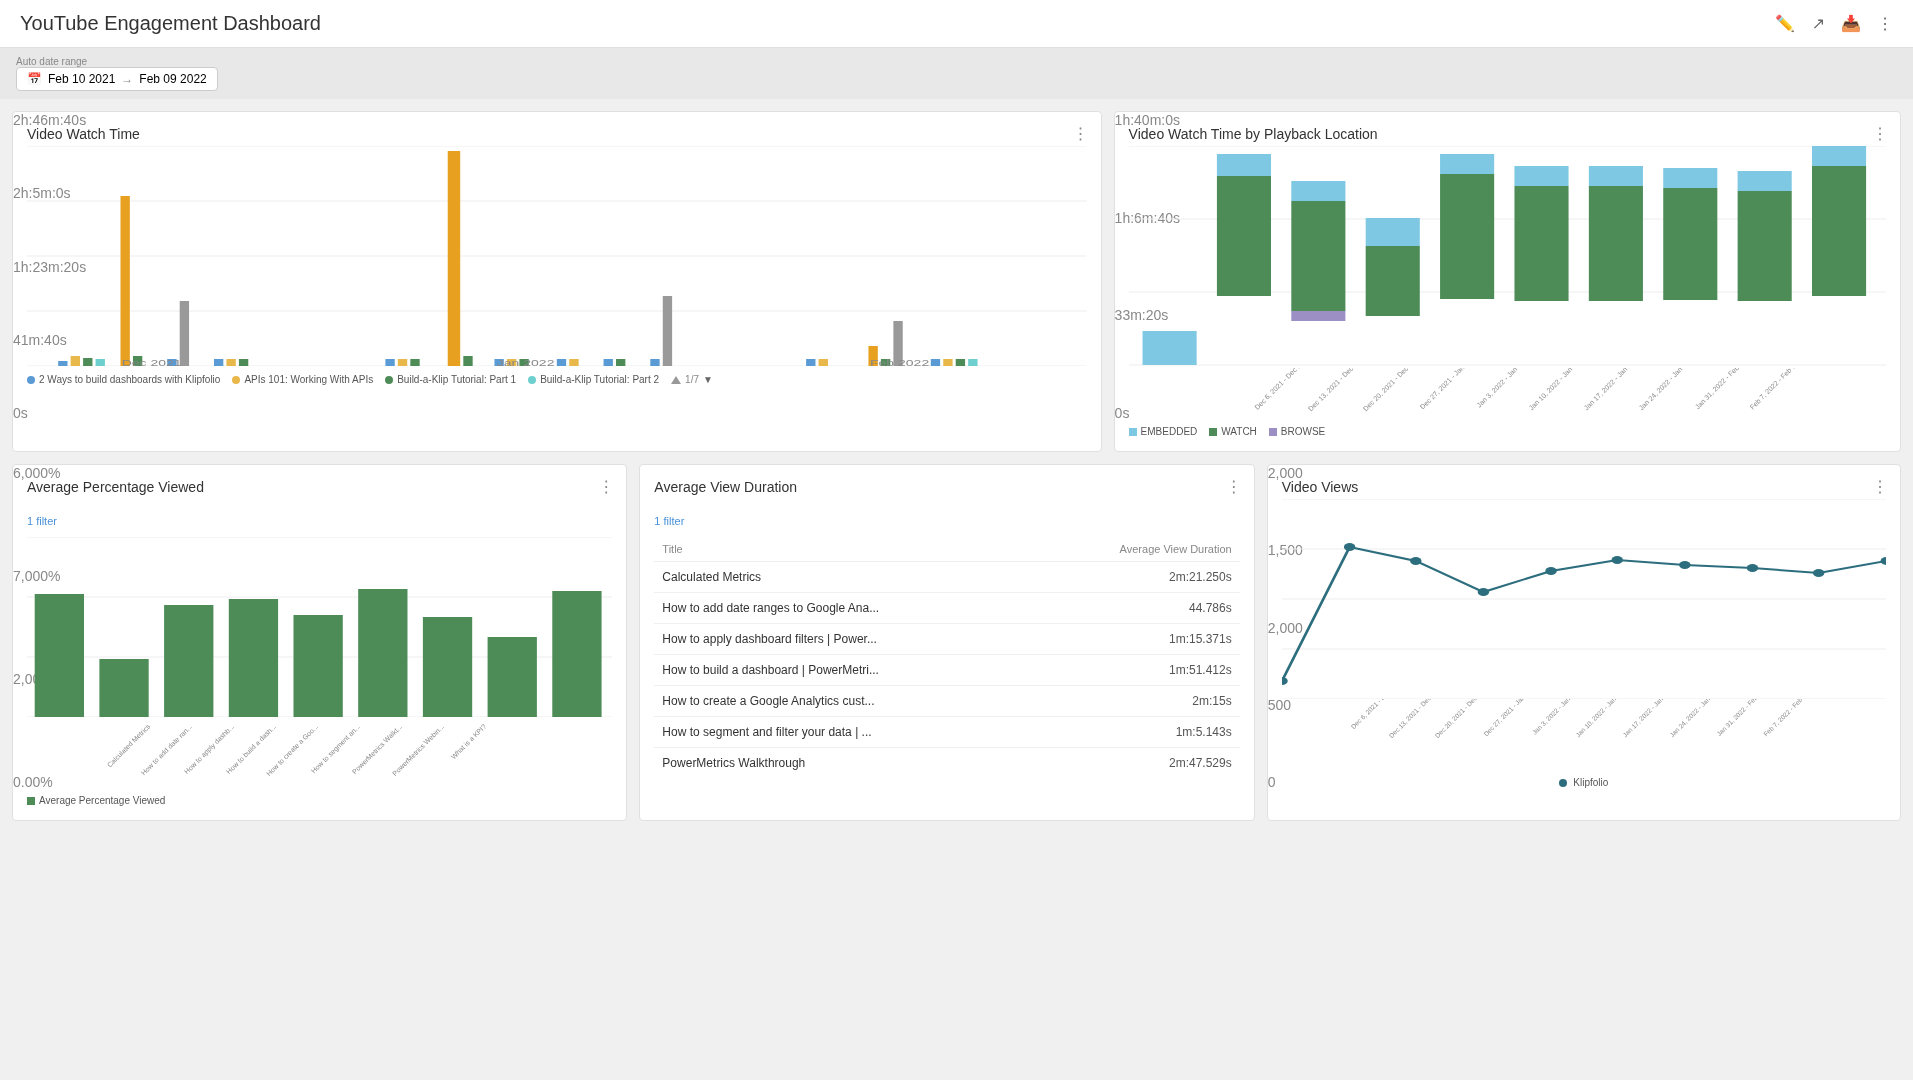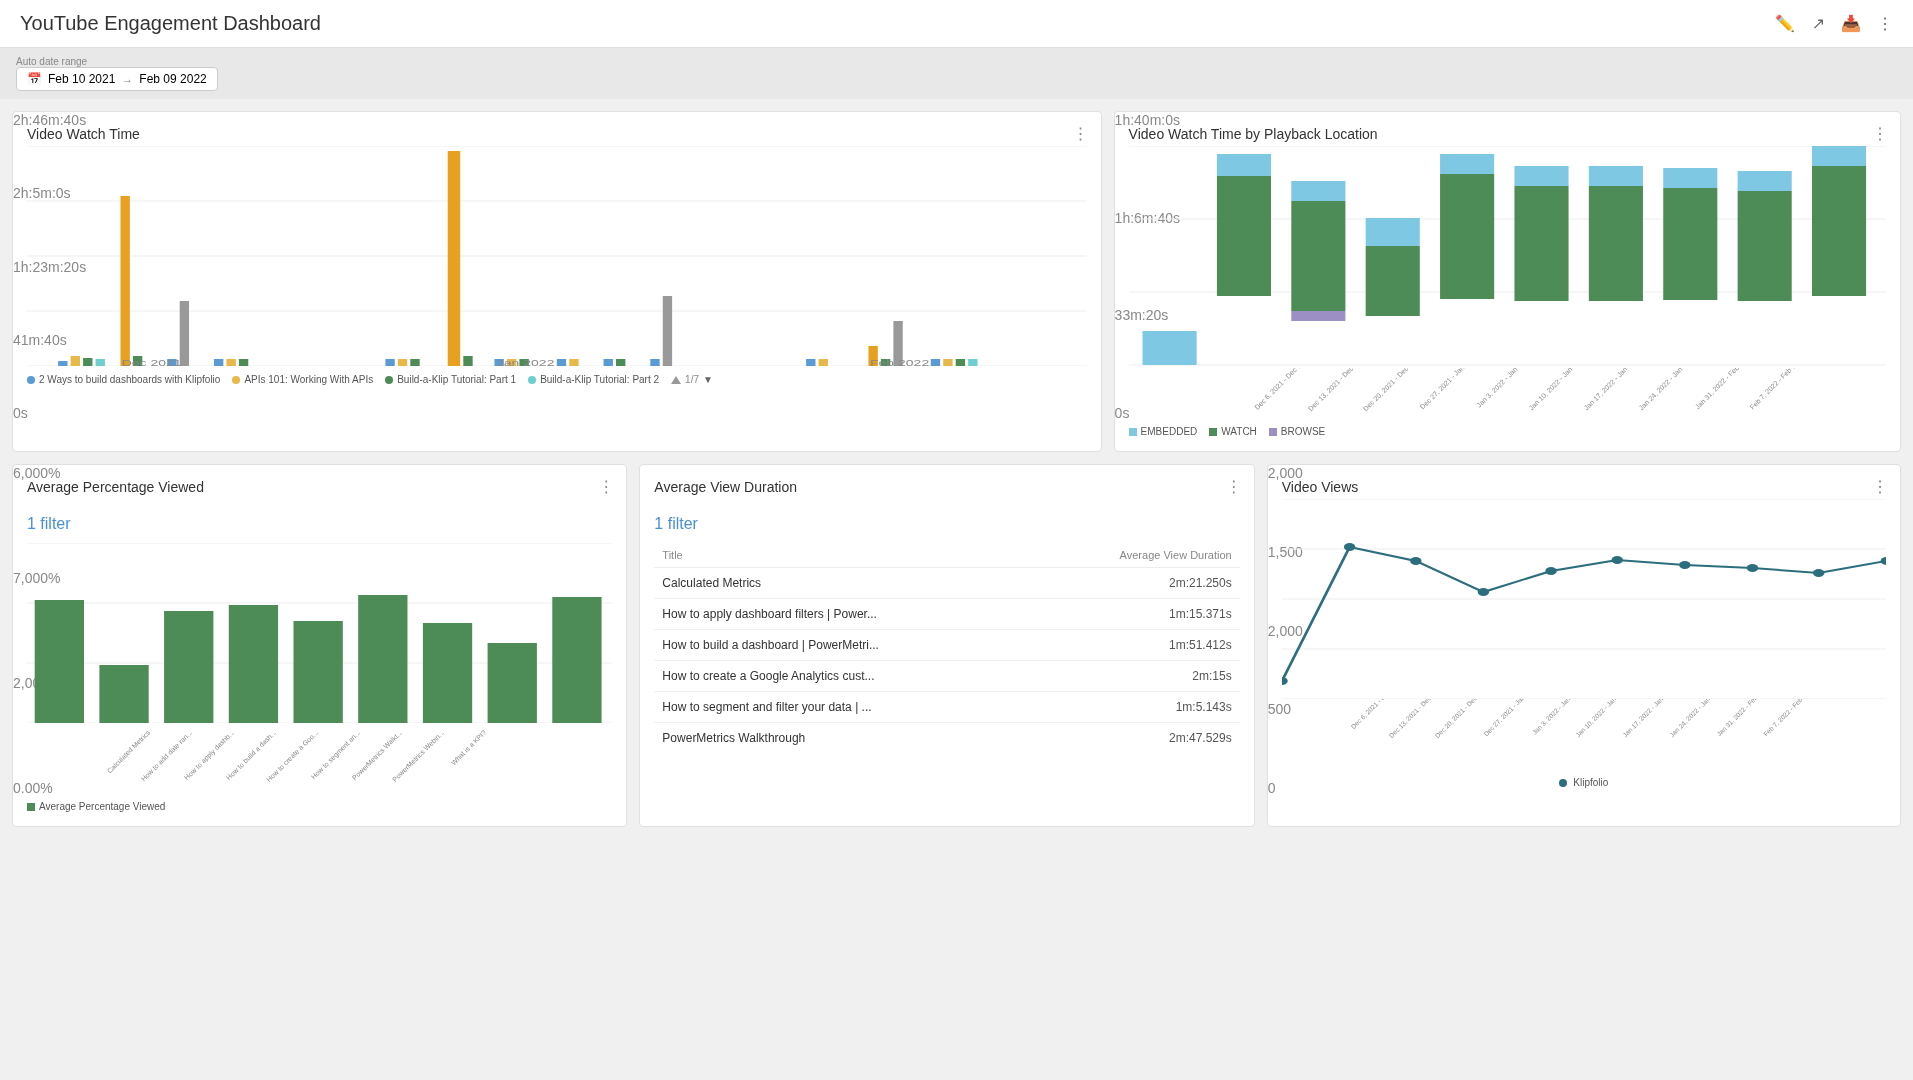--- a/index.html
+++ b/index.html
@@ -15,21 +15,21 @@
     .date-range-btn { background: #fff; border: 1px solid #ccc; border-radius: 4px; padding: 4px 10px; font-size: 12px; cursor: pointer; display: flex; align-items: center; gap: 6px; }
     .date-arrow { color: #888; }
     
     .dashboard { padding: 12px; display: flex; flex-direction: column; gap: 12px; }
     
     .row { display: flex; gap: 12px; }
     
     .card { background: #fff; border-radius: 4px; border: 1px solid #e0e0e0; padding: 14px; position: relative; }
     
     .card-title { font-size: 14px; font-weight: 500; color: #333; margin-bottom: 4px; }
-    .card-subtitle { font-size: 16px; color: #4a90d9; margin-bottom: 10px; margin-top: 20px; }
+    .card-subtitle { font-size: 11px; color: #4a90d9; margin-bottom: 10px; margin-top: 20px; }
     .card-menu { position: absolute; top: 12px; right: 12px; color: #888; cursor: pointer; font-size: 16px; }
     
     
     .card-video-watch { flex: 0 0 calc(58% - 6px); min-height: 320px; }
     .card-playback { flex: 1; min-height: 320px; }
     
     
     .card-avg-pct { flex: 0 0 calc(33% - 8px); min-height: 330px; }
     .card-avg-duration { flex: 0 0 calc(33% - 8px); min-height: 330px; }
     .card-video-views { flex: 1; min-height: 330px; }
@@ -333,20 +333,24 @@
             <th>Title</th>
             <th>Average View Duration</th>
           </tr>
         </thead>
         <tbody id="avg-duration-tbody">
         <tr>
               <td>Calculated Metrics</td>
               <td>2m:21.250s</td>
             </tr>
             <tr>
+              <td>How to add date ranges to Google Ana...</td>
+              <td>44.786s</td>
+            </tr>
+            <tr>
               <td>How to apply dashboard filters | Power...</td>
               <td>1m:15.371s</td>
             </tr>
             <tr>
               <td>How to build a dashboard | PowerMetri...</td>
               <td>1m:51.412s</td>
             </tr>
             <tr>
               <td>How to create a Google Analytics cust...</td>
               <td>2m:15s</td>

